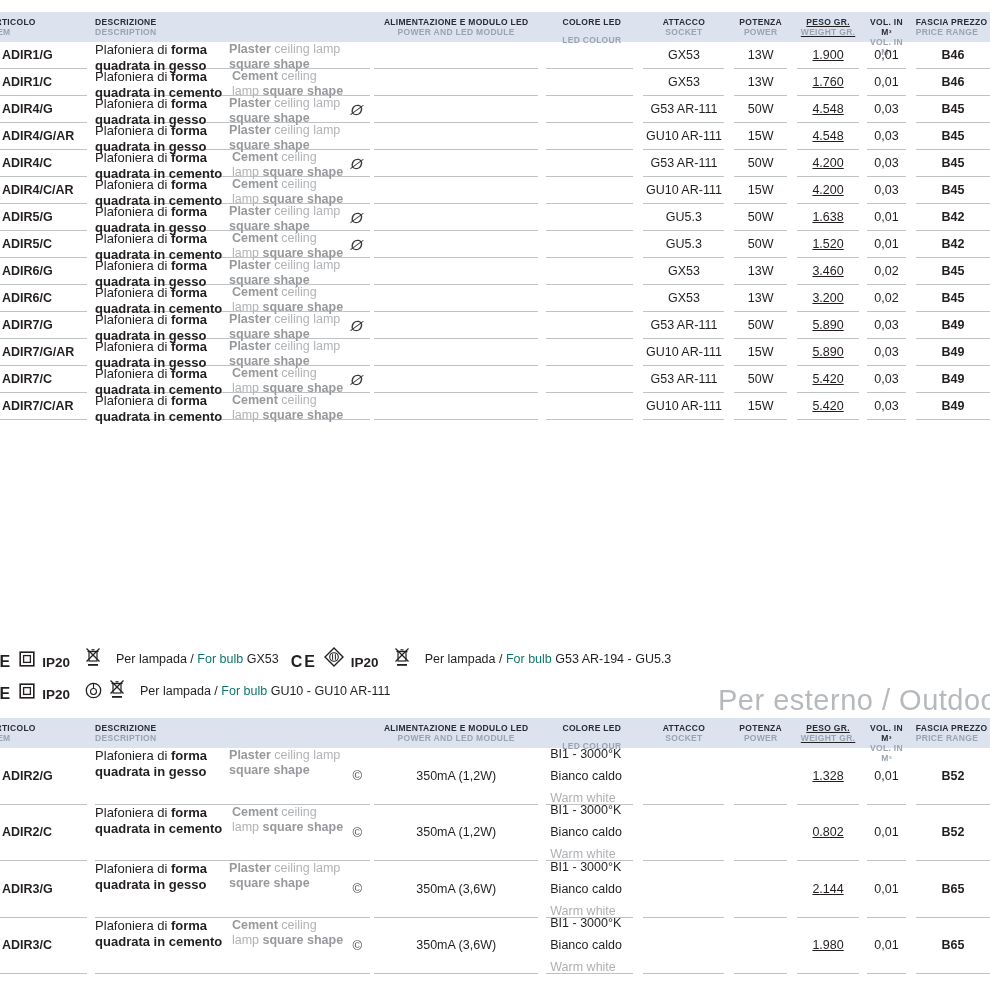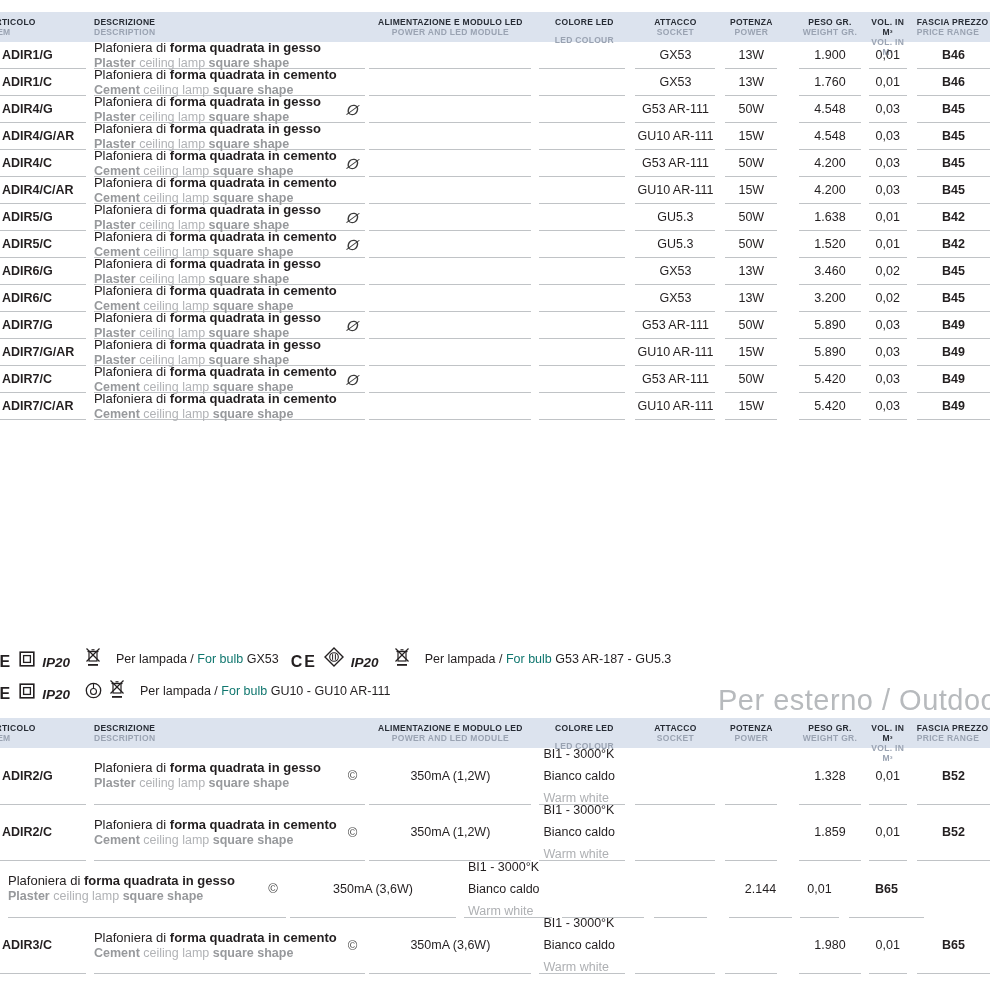--- a/index.html
+++ b/index.html
@@ -18,27 +18,27 @@
   .t2 { top:718px; }
   .thead { display:flex; align-items:flex-start; background:#dce3ee; height:30px; padding-top:5px; }
   .trow { display:flex; align-items:stretch; }
   .t1 .trow { height:27px; }
   .t2 .trow { height:56.5px; }
 
   
   .c { display:flex; align-items:center; justify-content:center; border-bottom:1px solid #c0c3c6; font-size:12.5px; color:#231f20; }
   .thead .c, .thead .h { border-bottom:none; }
   .c-item  { width:88px;  justify-content:flex-start; padding-left:2px; font-weight:bold; }
-  .c-desc  { width:252px; margin-left:8px; justify-content:flex-start; flex-direction:column; align-items:flex-start; }
+  .c-desc  { width:252px; margin-left:8px; justify-content:flex-start; flex-direction:row; align-items:flex-start; }
   .c-icon  { width:26px; }
   .c-alim  { width:166px; margin-left:4px;text-align:center; }
   .c-col   { width:88px;  margin-left:8px; flex-direction:column; align-items:flex-start; justify-content:center; padding-left:4px;gap:8px; }
   .c-att   { width:82px;  margin-left:10px; }
   .c-pot   { width:53px;  margin-left:10px; }
-  .c-peso  { width:63px;  margin-left:22px; }
+  .c-peso  { width:63px;  margin-left:10px;text-decoration:underline; }
   .c-vol   { width:39px;  margin-left:8px; }
   .c-fas   { width:75px;  margin-left:10px; font-weight:bold; }
 
   .c-desc { justify-content:center; }
   .d-it { font-size:13px; line-height:16px; color:#231f20; }
   .d-it b { font-weight:bold; }
   .d-en { font-size:12.5px; line-height:15px; color:#b1b3b6; }
   .d-en b { color:#97999c; font-weight:bold; }
   .cl { font-size:12.5px; line-height:14px; color:#231f20; }
   .cl.light { color:#aeb0b3; }
@@ -55,21 +55,21 @@
   .clip-left .l1, .clip-left .l2 { margin-left:-13px; white-space:nowrap; }
   .h-fas .l1, .h-fas .l2 { white-space:nowrap; }
 
   
   .cert-line { position:absolute; left:-14px; display:flex; align-items:center; white-space:nowrap; }
   .cert-line-0 { top:646px; height:26px; }
   .cert-line-1 { top:678px; height:26px; }
   .cert-group { display:inline-flex; align-items:center; margin-right:12px; }
   .cicon { display:inline-flex; align-items:center; margin-right:7px; }
   .ce-text { font-size:16px; font-weight:bold; letter-spacing:2px; color:#231f20; }
-  .ip20 { font-size:13.5px; font-weight:bold; color:#231f20; margin-right:8px;font-style:italic; }
+  .ip20 { font-size:13.5px; font-weight:bold; color:#231f20; margin-right:8px; }
   .ctext { font-size:12.5px; margin-left:8px; }
   .ctext .dark { color:#231f20; }
   .ctext .gray { color:#0f766e; }
 </style>
 </head>
 <body>
 
 <div class="page">
 
   <div class="big-title title-indoor">Per interno / Indoor</div>
@@ -434,21 +434,21 @@
           </span><span class="cicon">
             <svg width="16" height="20" viewBox="0 0 16 20">
               <rect x="4" y="4.5" width="8" height="9.5" fill="none" stroke="#231f20" stroke-width="1.2"></rect>
               <line x1="2.5" y1="4.5" x2="13.5" y2="4.5" stroke="#231f20" stroke-width="1.2"></line>
               <line x1="6.5" y1="2.8" x2="9.5" y2="2.8" stroke="#231f20" stroke-width="1.2"></line>
               <line x1="1.5" y1="1.5" x2="14.5" y2="14.5" stroke="#231f20" stroke-width="1.3"></line>
               <line x1="14.5" y1="1.5" x2="1.5" y2="14.5" stroke="#231f20" stroke-width="1.3"></line>
               <rect x="3" y="17" width="10" height="1.8" fill="#231f20"></rect>
             </svg>
           </span></span>
-    <span class="ctext"><span class="dark">Per lampada / </span><span class="gray">For bulb </span><span class="dark">G53 AR-187 - GU5.3</span></span>
+    <span class="ctext"><span class="dark">Per lampada / </span><span class="gray">For bulb </span><span class="dark">G53 AR-194 - GU5.3</span></span>
   </span>
     </div>
   <div class="cert-line cert-line-1" id="cert-line-1">
       <span class="cert-group">
     <span class="cicons"><span class="cicon">
             <span class="ce-text">CE</span>
           </span><span class="cicon">
             <svg width="16" height="16" viewBox="0 0 16 16">
               <rect x="1.2" y="1.2" width="13.6" height="13.6" fill="none" stroke="#231f20" stroke-width="1.6"></rect>
               <rect x="4.6" y="4.6" width="6.8" height="6.8" fill="none" stroke="#231f20" stroke-width="1.3"></rect>
@@ -549,25 +549,26 @@
             <span class="cc-icon">©</span>
           </div>
     <div class="c c-alim">350mA (1,2W)</div>
     <div class="c c-col">
       <div class="cl">BI1 - 3000°K</div>
       <div class="cl">Bianco caldo</div>
       <div class="cl light">Warm white</div>
     </div>
     <div class="c c-att"></div>
     <div class="c c-pot"></div>
-    <div class="c c-peso">1.859</div>
+    <div class="c c-peso">0.802</div>
     <div class="c c-vol">0,01</div>
     <div class="c c-fas">B52</div>
   </div>
         <div class="trow">
+    <div class="c c-item">ADIR3/G</div>
     <div class="c c-desc">
       <div class="d-it"><span>Plafoniera di </span><b>forma quadrata in gesso</b></div>
       <div class="d-en"><b>Plaster</b><span> ceiling lamp </span><b>square shape</b></div>
     </div>
     <div class="c c-icon">
             <span class="cc-icon">©</span>
           </div>
     <div class="c c-alim">350mA (3,6W)</div>
     <div class="c c-col">
       <div class="cl">BI1 - 3000°K</div>

